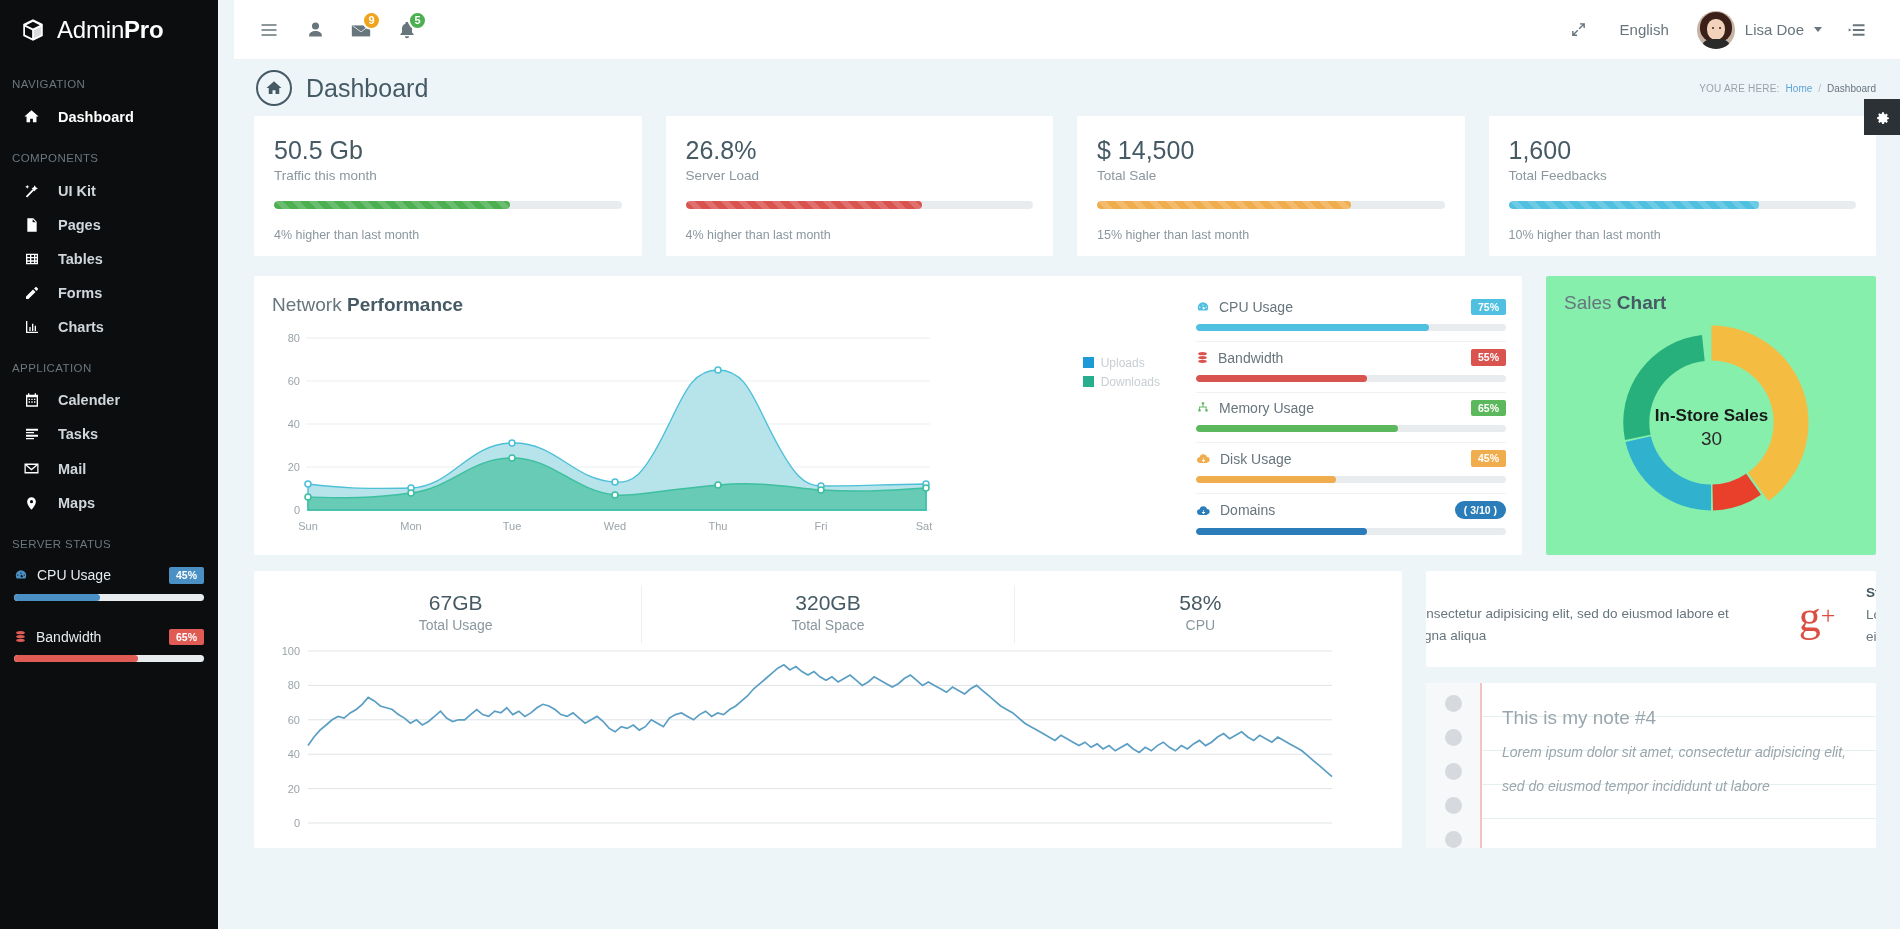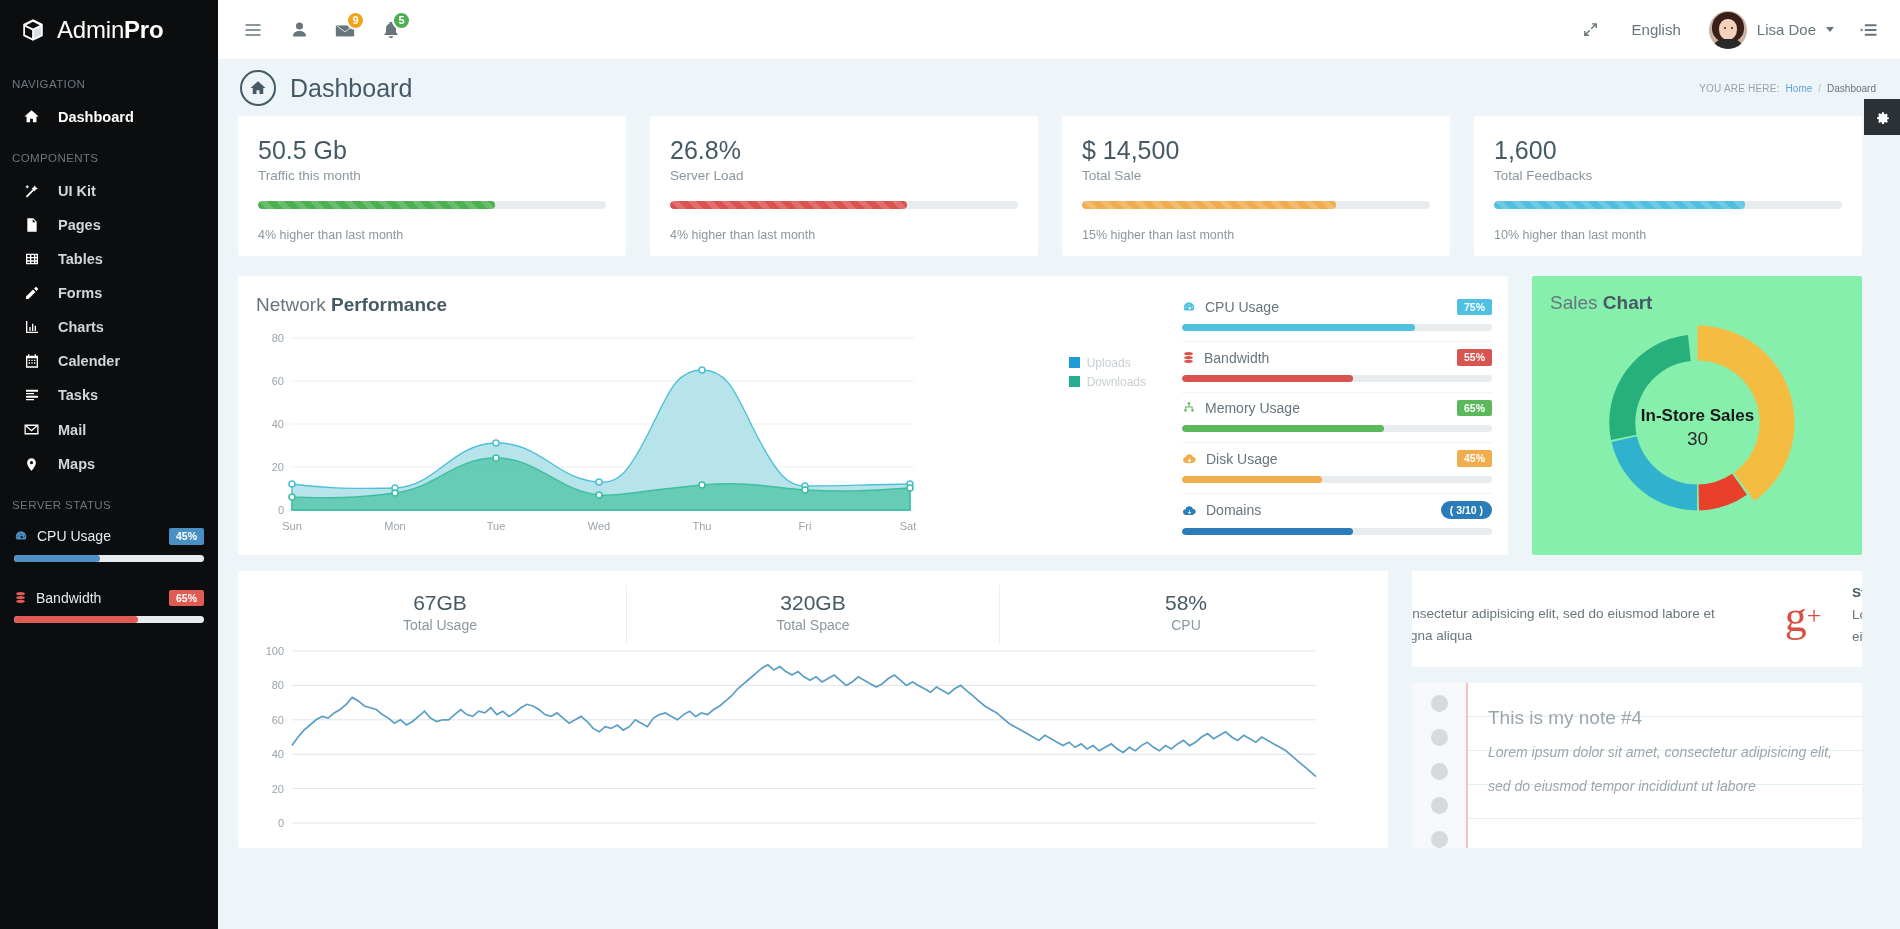--- a/index.html
+++ b/index.html
@@ -3,21 +3,21 @@
 <meta charset="utf-8">
 <style>
   * { box-sizing: border-box; margin: 0; padding: 0; }
   html, body { width: 1900px; height: 929px; overflow: hidden; }
   body {
     font-family: "Liberation Sans", sans-serif;
     background: #eef5f9;
     color: #67757c;
     font-size: 14px;
   }
-  .app { display: flex; width: 1900px; height: 871px; }
+  .app { display: flex; width: 1900px; height: 871px; gap: 16px; }
 
   
   .sidebar {
     width: 218px; min-width: 218px; height: 929px;
     background: #0b0d0e; color: #b2b9bf;
     position: relative; z-index: 20;
   }
   .brand {
     height: 60px; display: flex; align-items: center; gap: 11px;
     padding-left: 20px;
@@ -68,21 +68,21 @@
     width: 42px; height: 42px; display: flex; align-items: center; justify-content: center;
     position: relative; cursor: pointer; color: #67757c;
   }
   .tb-badge {
     position: absolute; top: 2px; right: 1px;
     min-width: 19px; height: 19px; border-radius: 50%;
     color: #fff; font-size: 11px; font-weight: bold;
     display: flex; align-items: center; justify-content: center;
     border: 2px solid #fff;
   }
-  .tb-right { margin-left: auto; display: flex; align-items: center; gap: 6px; padding-right: 10px; }
+  .tb-right { margin-left: auto; display: flex; align-items: center; gap: 6px; padding-right: 22px; }
   .lang { font-size: 15px; color: #67757c; cursor: pointer; padding: 0 14px; }
   .user-box { display: flex; align-items: center; gap: 10px; cursor: pointer; padding: 0 8px; }
   .avatar {
     width: 38px; height: 38px; border-radius: 50%; overflow: hidden;
     background: #c8b2a4; position: relative; flex: none;
   }
   .av-hair { position:absolute; left:3px; top:1px; width:32px; height:30px; background:#3a2018; border-radius:50% 50% 44% 44%; }
   .av-face { position:absolute; left:10px; top:8px; width:18px; height:21px; background:#f2d2bb; border-radius:48% 48% 52% 52%; }
   .av-body { position:absolute; left:4px; bottom:0; width:30px; height:10px; background:#2a2a2a; border-radius:14px 14px 0 0; }
   .av-eye { position:absolute; width:2px; height:2px; background:#3a2018; border-radius:50%; top:16px; }
@@ -98,21 +98,21 @@
     display: flex; align-items: center; justify-content: center; color: #455a64;
     margin-right: 14px;
   }
   .page-title { font-size: 25px; color: #455a64; font-weight: 400; }
   .crumbs { margin-left: auto; display: flex; align-items: center; gap: 6px; font-size: 10px; }
   .crumb-lbl { color: #99a3a8; letter-spacing: .2px; }
   .crumb-link { color: #5ea4d6; cursor: pointer; }
   .crumb-sep { color: #b3bcc2; }
   .crumb-cur { color: #67757c; }
 
-  .content { padding: 0 38px 0 20px; }
+  .content { padding: 0 24px 0 20px; }
 
   
   .stat-row { display: flex; gap: 24px; }
   .stat-card { flex: 1; background: #fff; padding: 20px 20px 14px 20px; border-radius: 2px; }
   .stat-val { font-size: 25px; color: #455a64; font-weight: 400; line-height: 1.15; }
   .stat-lbl { font-size: 13.5px; color: #8a979e; margin-top: 3px; }
   .stat-track { height: 8px; background: #e9ecef; border-radius: 5px; margin-top: 18px; overflow: hidden; }
   .stat-fill {
     height: 100%; border-radius: 5px;
     background-image: linear-gradient(45deg, rgba(255,255,255,.17) 25%, transparent 25%, transparent 50%, rgba(255,255,255,.17) 50%, rgba(255,255,255,.17) 75%, transparent 75%, transparent);
@@ -242,20 +242,21 @@
         <span class="ico">
           <svg width="16" height="16" viewBox="0 0 24 24">
               <path fill="currentColor" d="M3 3h2v18H3V3zm0 16h18v2H3v-2zM8 12h2v6H8v-6zm4-5h2v11h-2V7zm4 3h2v8h-2v-8z"></path>
             </svg>
         </span>
         <span>Charts</span>
       </div>
     </div>
 
     <div>
+      <div class="nav-head">APPLICATION</div>
       <div class="nav-item">
         <span class="ico">
           <svg width="16" height="16" viewBox="0 0 24 24">
               <path fill="currentColor" d="M6 2h2v2h8V2h2v2h3v18H3V4h3V2zm13 6H5v12h14V8zM7 10h2v2H7v-2zm4 0h2v2h-2v-2zm4 0h2v2h-2v-2zM7 14h2v2H7v-2zm4 0h2v2h-2v-2zm4 0h2v2h-2v-2z"></path>
             </svg>
         </span>
         <span>Calender</span>
       </div>
       <div class="nav-item">
         <span class="ico">

